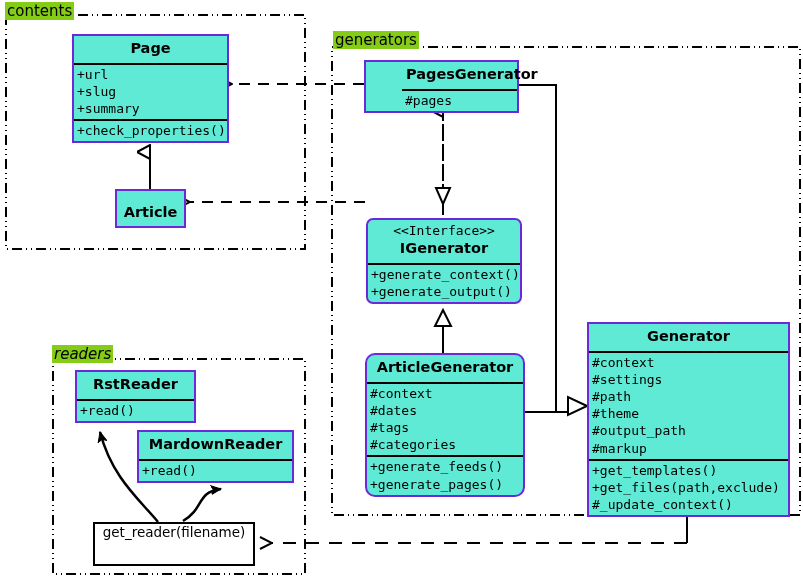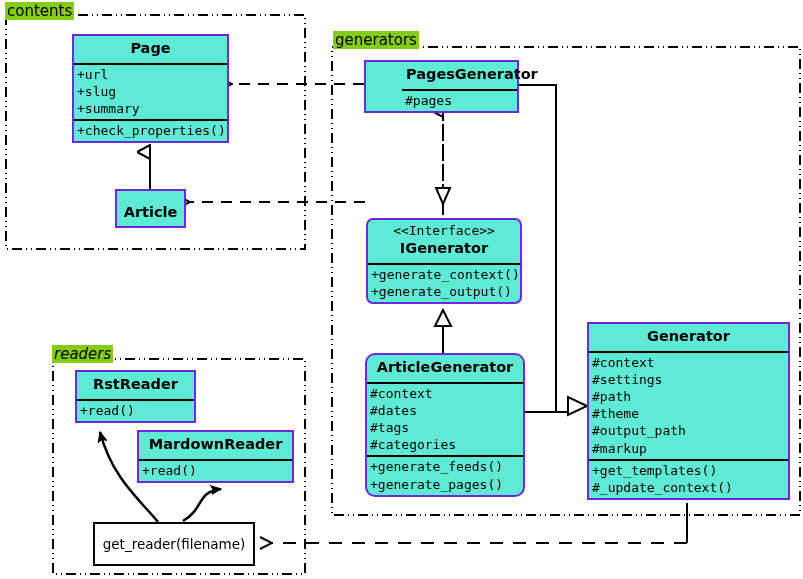--- a/index.html
+++ b/index.html
@@ -62,21 +62,21 @@
   }
   .uml-compartment div {
     white-space: nowrap;
   }
   .simple-box {
     position: absolute;
     box-sizing: border-box;
     border: 2px solid #000;
     background: #fff;
     display: flex;
-    align-items: center;
+    align-items: flex-start;
     justify-content: center;
     font-size: 13.5px;
     color: #000;
     z-index: 5;
   }
   
   .pkg {
     position: absolute;
     box-sizing: border-box;
     background: transparent;
@@ -229,20 +229,21 @@
     <div class="uml-compartment uml-sep">
       <div>#context</div>
       <div>#settings</div>
       <div>#path</div>
       <div>#theme</div>
       <div>#output_path</div>
       <div>#markup</div>
     </div>
     <div class="uml-compartment uml-sep">
       <div>+get_templates()</div>
+      <div>+get_files(path,exclude)</div>
       <div>#_update_context()</div>
     </div>
   </div>
 
   <div class="uml-class" style="left:75px; top:370px; width:121px;">
     <div class="uml-name">RstReader</div>
     <div class="uml-compartment uml-sep">
       <div>+read()</div>
     </div>
   </div>

